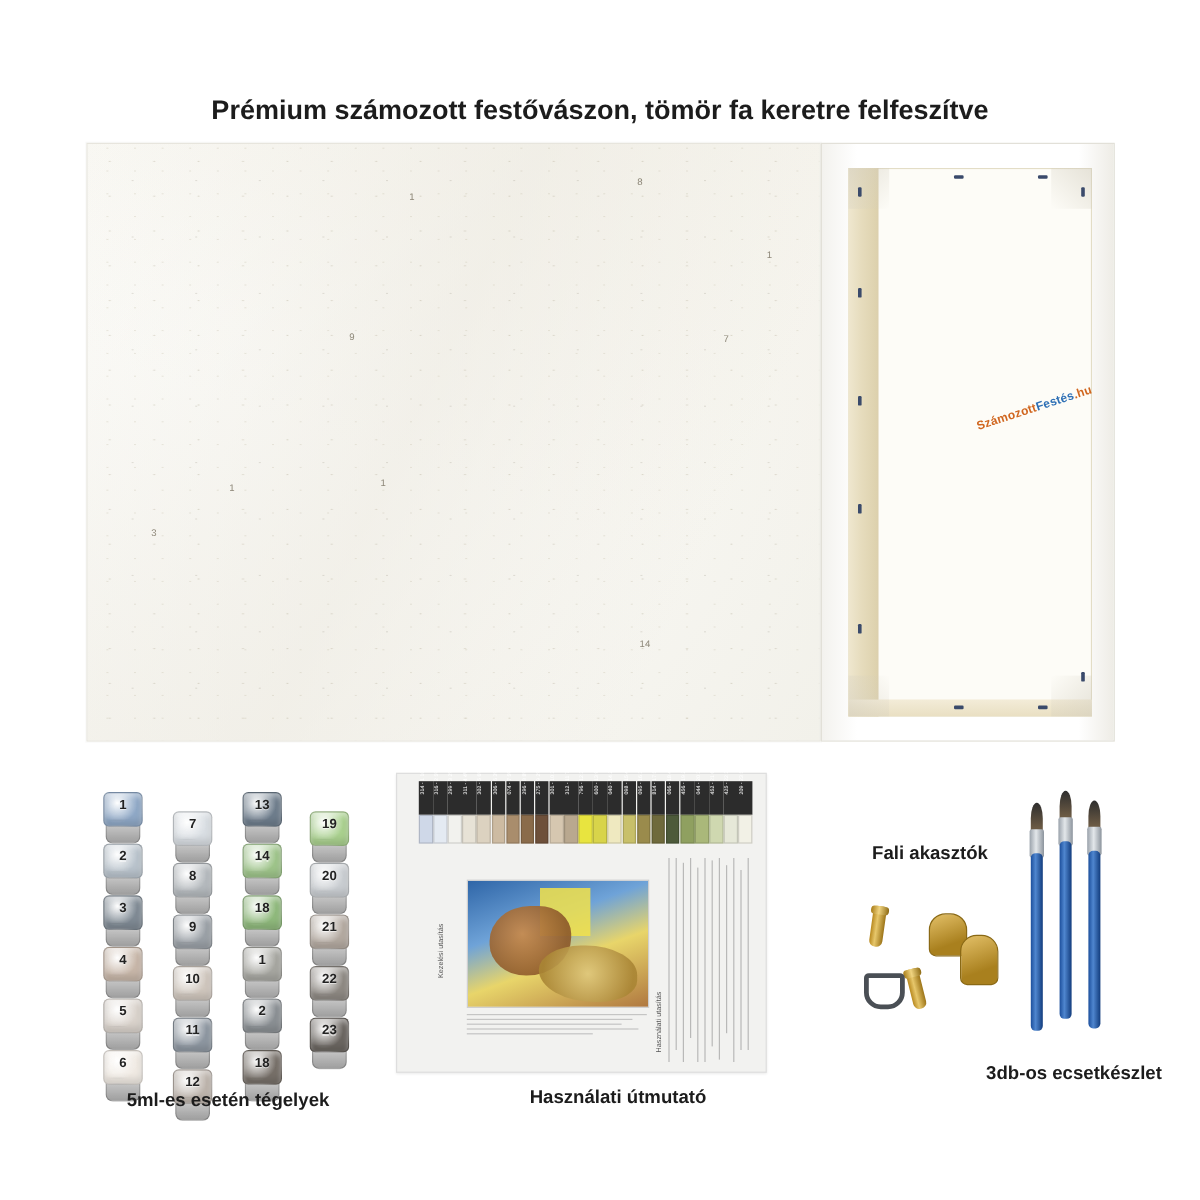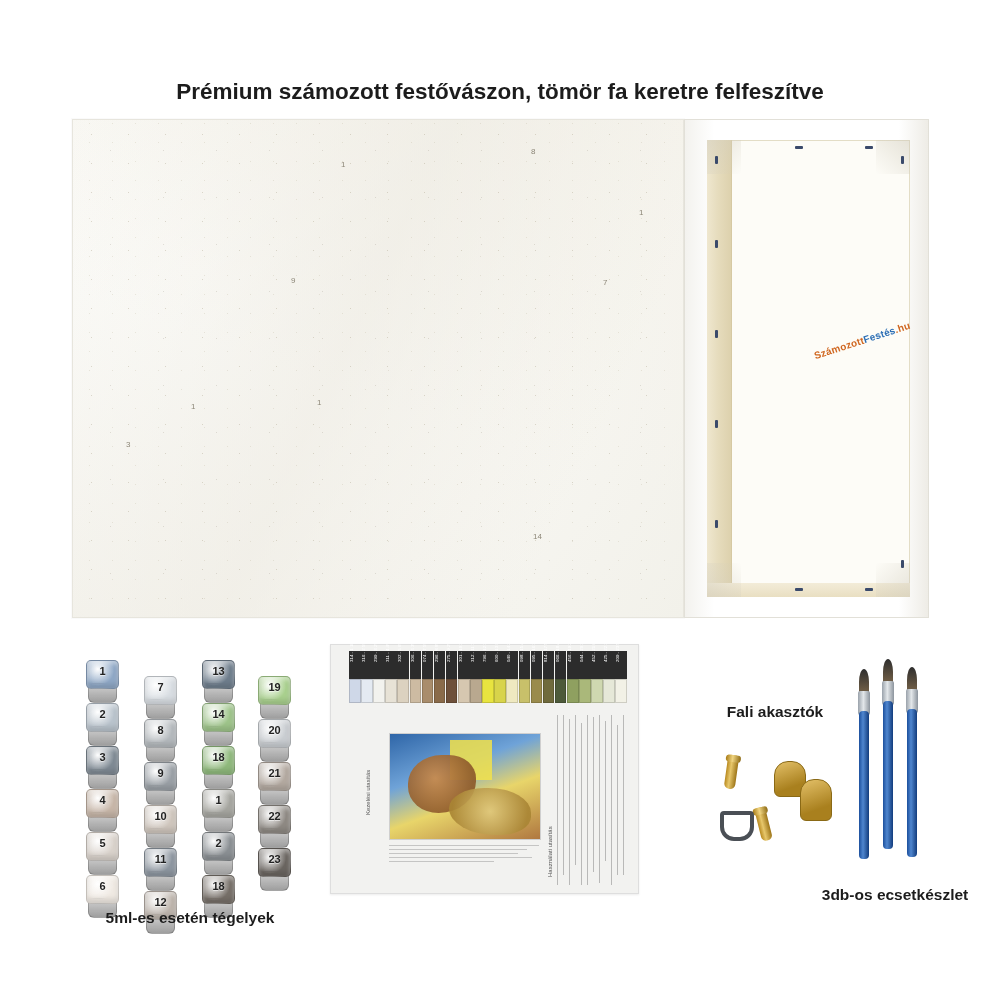--- a/index.html
+++ b/index.html
@@ -748,20 +748,21 @@
     <div class="manual-side-text" style="left:34px; top:170px;">Kezelési utasítás</div>
     <div class="manual-side-text" style="left:216px; top:232px;">Használati utasítás</div>
     <div class="manual-bottom-lines">
       <div class="hline"></div>
       <div class="hline" style="width:92%"></div>
       <div class="hline" style="width:86%"></div>
       <div class="hline" style="width:95%"></div>
       <div class="hline" style="width:70%"></div>
     </div>
   </div>
+  <div class="caption caption-manual">Használati útmutató</div>
 
   <div class="caption-hooks">
     <span>Fali akasztók</span>
   </div>
   <div class="hooks">
     <div class="screw" style="left:8px; top:0; transform: rotate(8deg);"></div>
     <div class="screw" style="left:40px; top:52px; transform: rotate(-14deg);"></div>
     <div class="hook-plate" style="left:56px; top:6px;"></div>
     <div class="hook-plate" style="left:82px; top:24px; height:40px;"></div>
     <div class="hook-ring" style="left:2px; top:56px;"></div>

